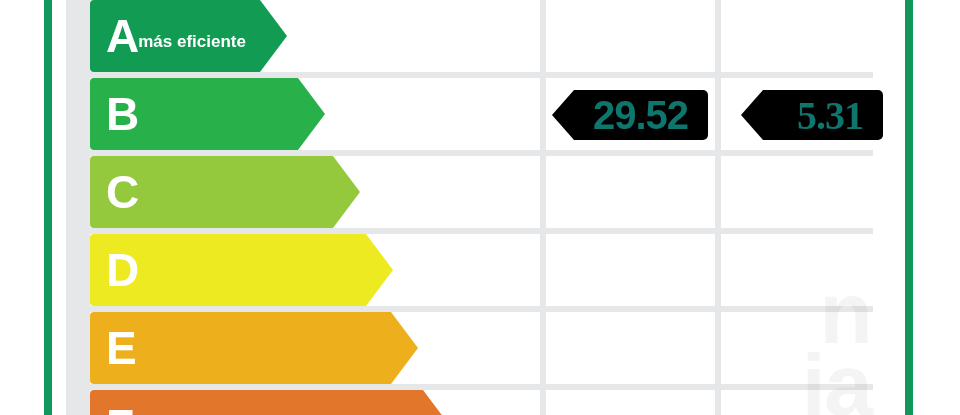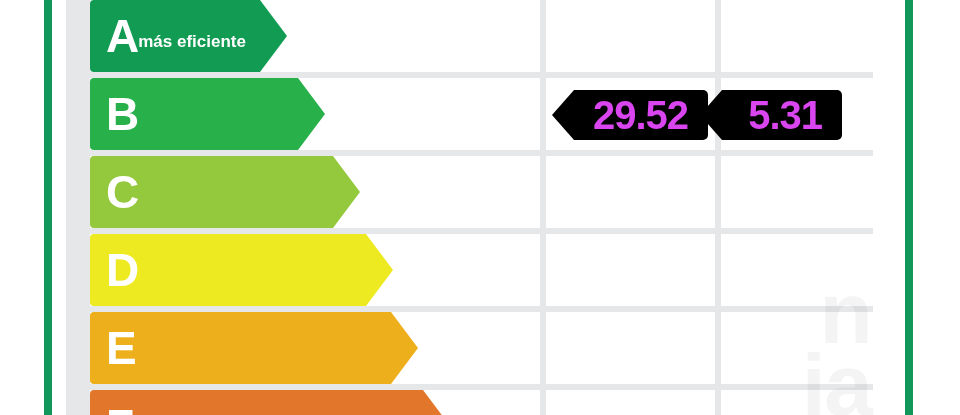--- a/index.html
+++ b/index.html
@@ -109,34 +109,34 @@
     border-bottom: 36px solid transparent;
     border-left: 27px solid currentColor;
   }
 
   
   .badge {
     position: absolute;
     top: 12px;
     height: 50px;
     background: #000000;
-    color: #d946ef;
+    color: #0f766e;
     display: flex;
     align-items: center;
     justify-content: flex-end;
     padding-right: 20px;
     box-sizing: border-box;
     border-radius: 0 5px 5px 0;
     font-size: 40px;
     font-weight: bold;
     letter-spacing: -1px;
     clip-path: polygon(22px 0, 100% 0, 100% 100%, 22px 100%, 0 50%);
   }
   .badge.b-mid { left: 486px; width: 156px; }
-  .badge.b-end { left: 634px; width: 142px; }
+  .badge.b-end { left: 675px; width: 142px; font-family: Liberation Serif, serif; }
 
   
   #watermark {
     position: absolute;
     right: 2px;
     bottom: -6px;
     font-size: 88px;
     font-weight: bold;
     color: rgba(0, 0, 0, 0.045);
     line-height: 0.82;

